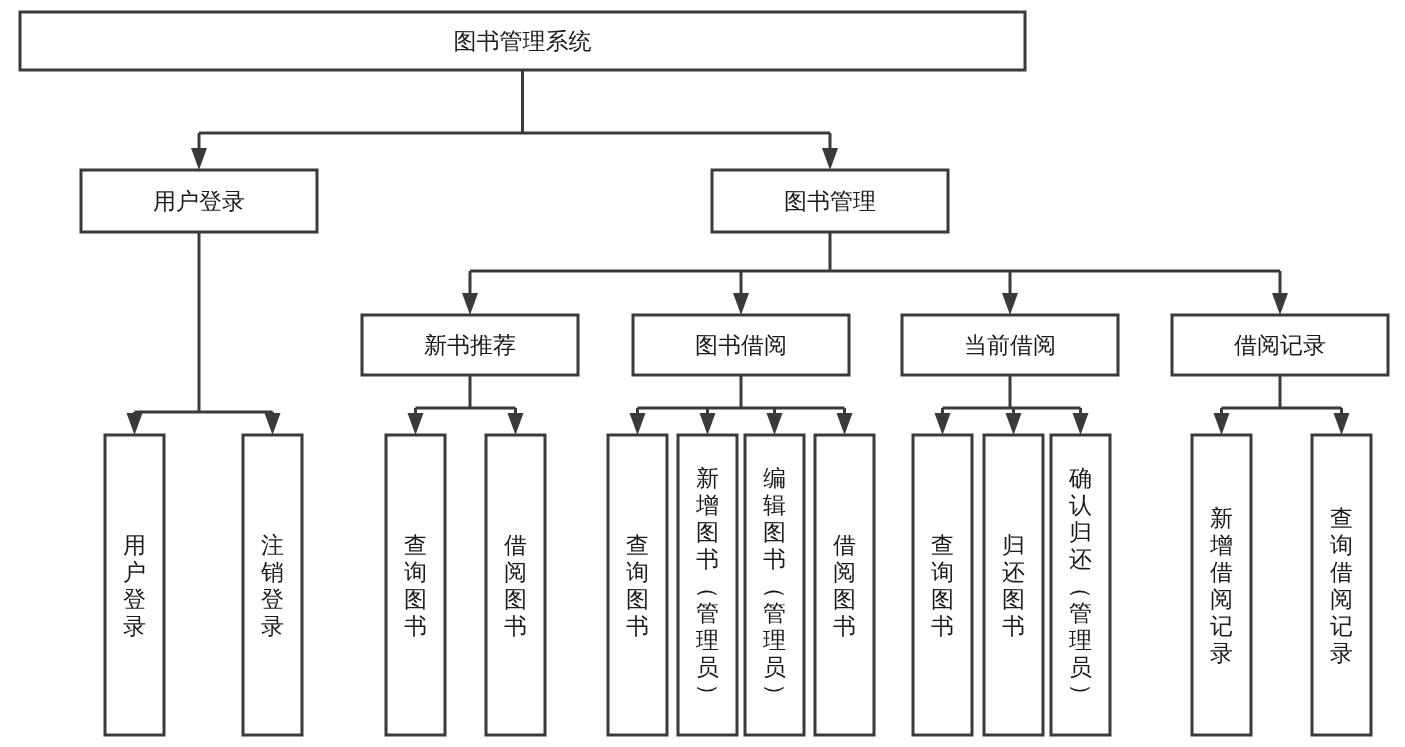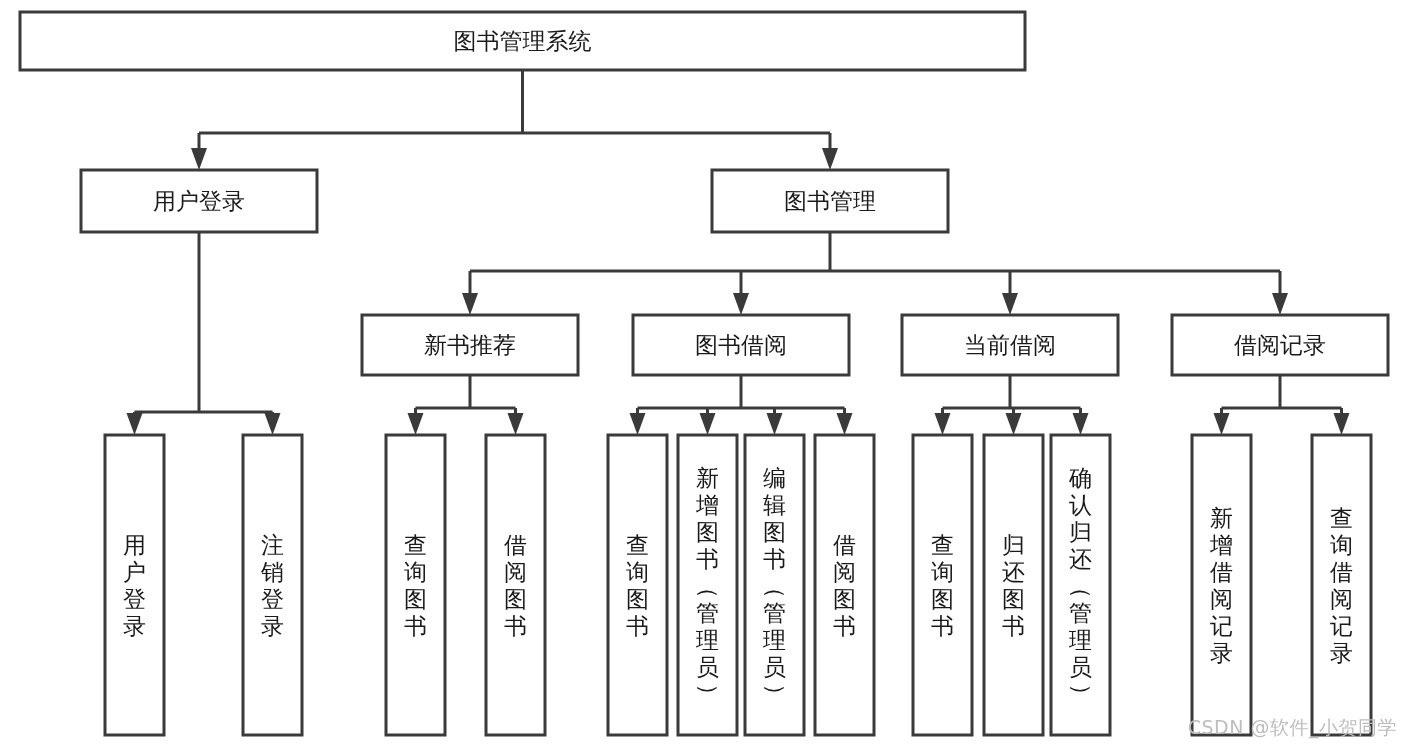--- a/index.html
+++ b/index.html
@@ -257,14 +257,13 @@
           <text x="1341.5" y="519.5" class="node-label-h">查</text>
           <text x="1341.5" y="546.5" class="node-label-h">询</text>
           <text x="1341.5" y="573.5" class="node-label-h">借</text>
           <text x="1341.5" y="600.5" class="node-label-h">阅</text>
           <text x="1341.5" y="627.5" class="node-label-h">记</text>
           <text x="1341.5" y="654.5" class="node-label-h">录</text>
         </g>
       </g>
 
   </svg>
-  <div class="watermark">CSDN @软件_小贺同学</div>
 </div>
 
 </body></html>

